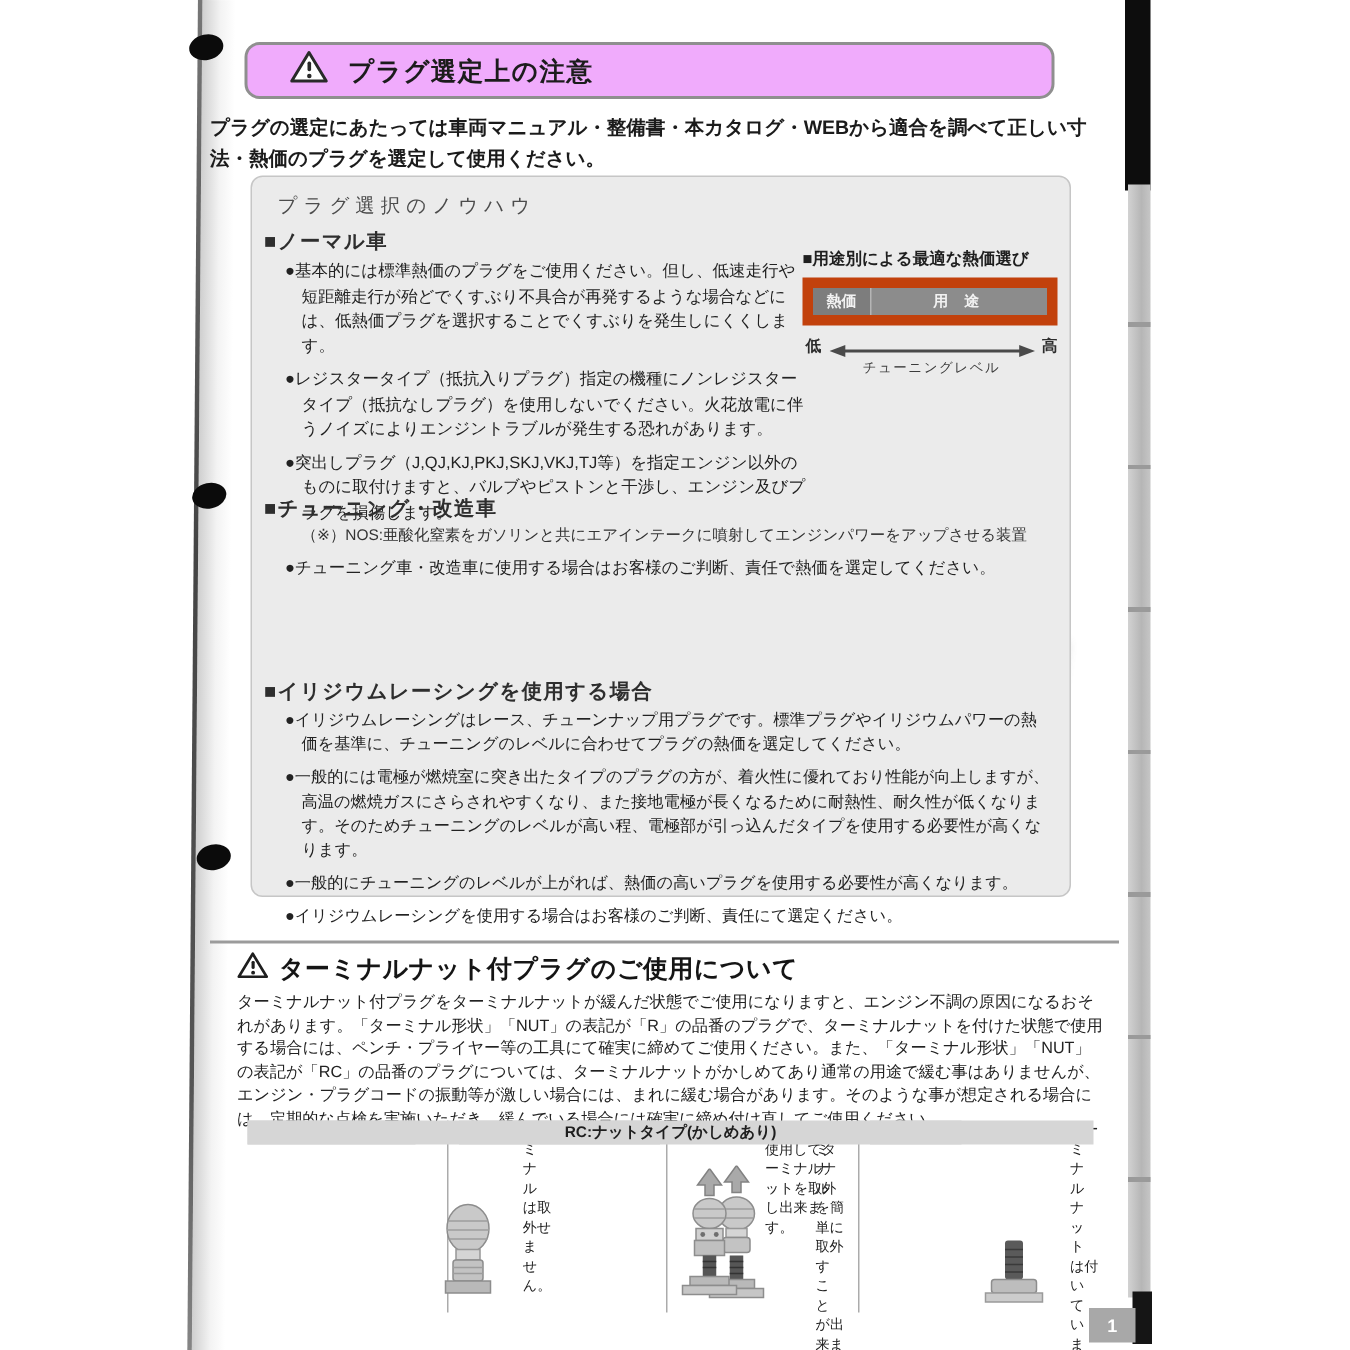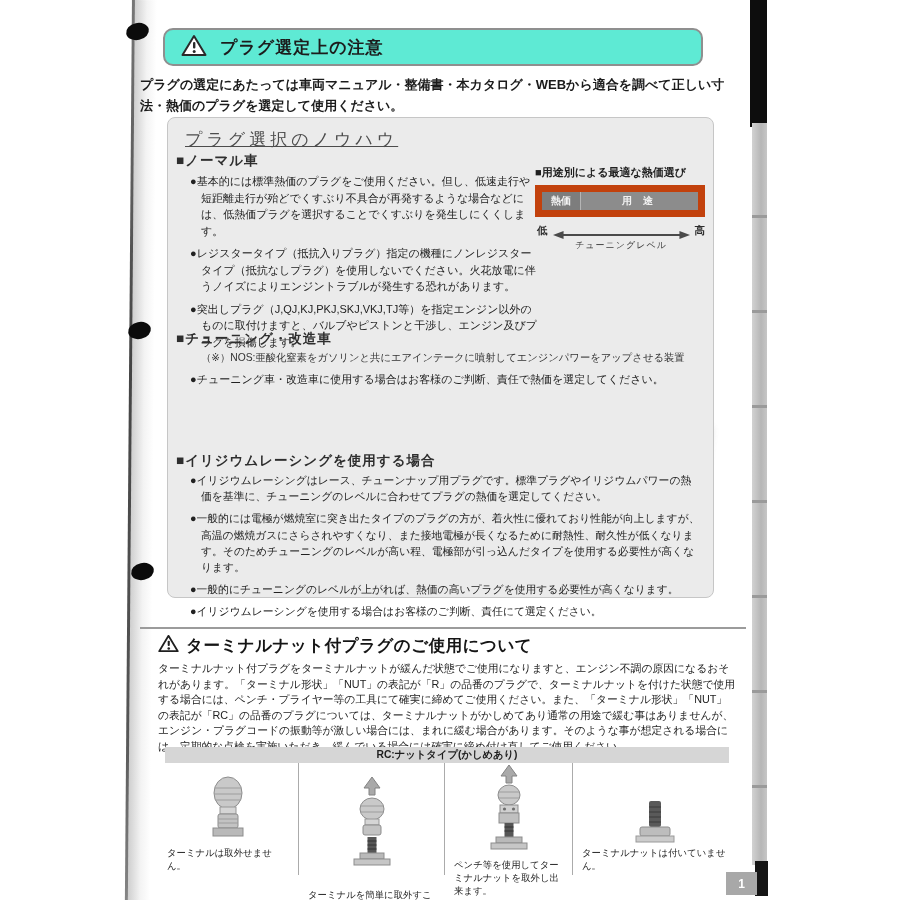--- a/index.html
+++ b/index.html
@@ -33,35 +33,35 @@
     background:
       repeating-linear-gradient(to bottom,transparent 0 92px,#9a9a9a 92px 95px),
       linear-gradient(to right,#d2d2d2,#b6b6b6 60%,#c6c6c6);
   }
   .edge-bar-black-bottom{left:755px;top:861px;width:13px;height:35px;background:#151515;}
   .ghost{filter:blur(3px);opacity:.18;background:#6a6a6a;border-radius:4px;}
 
   
   .title-box{
     left:163px;top:28px;width:540px;height:38px;
-    border:2px solid #8f8f8f;border-radius:10px;background:#5eead4;
-    display:flex;align-items:center;gap:13px;padding-left:16px;box-sizing:border-box;
+    border:2px solid #8f8f8f;border-radius:10px;background:#f0abfc;
+    display:flex;align-items:center;gap:13px;padding-left:28px;box-sizing:border-box;
   }
   .title-text{font-size:17px;font-weight:700;color:#1c1c1c;letter-spacing:1px;}
   .intro{
     left:140px;top:74px;width:585px;
     font-size:13px;font-weight:700;line-height:1.62;color:#1b1b1b;
   }
 
   
   .knowhow-box{
     left:167px;top:117px;width:547px;height:481px;
     background:#ebebeb;border:1px solid #c6c6c6;border-radius:8px;box-sizing:border-box;
   }
-  .knowhow-title{left:185px;top:128px;font-size:17px;color:#4c4c4c;letter-spacing:4px;text-decoration:underline;}
+  .knowhow-title{left:185px;top:128px;font-size:13px;color:#4c4c4c;letter-spacing:4px;}
   .sec-heading{font-size:13.5px;font-weight:700;color:#2e2e2e;letter-spacing:1px;}
   .bullets{font-size:11px;line-height:1.5;color:#222;}
   .bullets p{margin:0 0 6px 0;padding-left:11px;text-indent:-11px;}
   .note-line{font-size:10.3px;color:#333;margin:0 0 6px 0;padding-left:11px;}
 
   
   .chart{left:535px;top:165px;width:172px;}
   .chart-title{font-size:11px;font-weight:700;color:#1f1f1f;}
   .chart-table{margin-top:5px;width:170px;border:7px solid #c2410c;box-sizing:border-box;}
   .chart-head{display:flex;height:18px;font-size:10px;font-weight:700;color:#f2f2f2;}
@@ -86,21 +86,21 @@
 
   
   .divider{left:140px;top:627px;width:606px;height:2px;background:#9b9b9b;}
   .terminal-title-row{left:158px;top:634px;display:flex;align-items:center;gap:7px;}
   .terminal-title{font-size:16.5px;font-weight:700;color:#151515;letter-spacing:.5px;}
   .terminal-body{
     left:158px;top:661px;width:580px;
     font-size:10.8px;line-height:1.44;color:#222;
   }
   .terminal-table{left:158px;top:747px;width:578px;height:128px;display:flex;}
-  .t-col{box-sizing:border-box;display:flex;flex-direction:column;padding:0 0 2px 0;}
+  .t-col{box-sizing:border-box;display:flex;padding:0 0 2px 0;}
   .t-col.sep{border-right:1px solid #ababab;}
   .t-head{
     margin:0 7px;height:16px;background:#d6d6d6;
     display:flex;align-items:center;justify-content:center;
     font-size:10.3px;font-weight:700;color:#1e1e1e;white-space:nowrap;
   }
   .t-fig{flex:1;display:flex;align-items:flex-end;justify-content:center;padding-bottom:2px;}
   .t-caption{font-size:9.4px;line-height:1.38;color:#222;padding:0 9px;}
 
   .page-tab{

